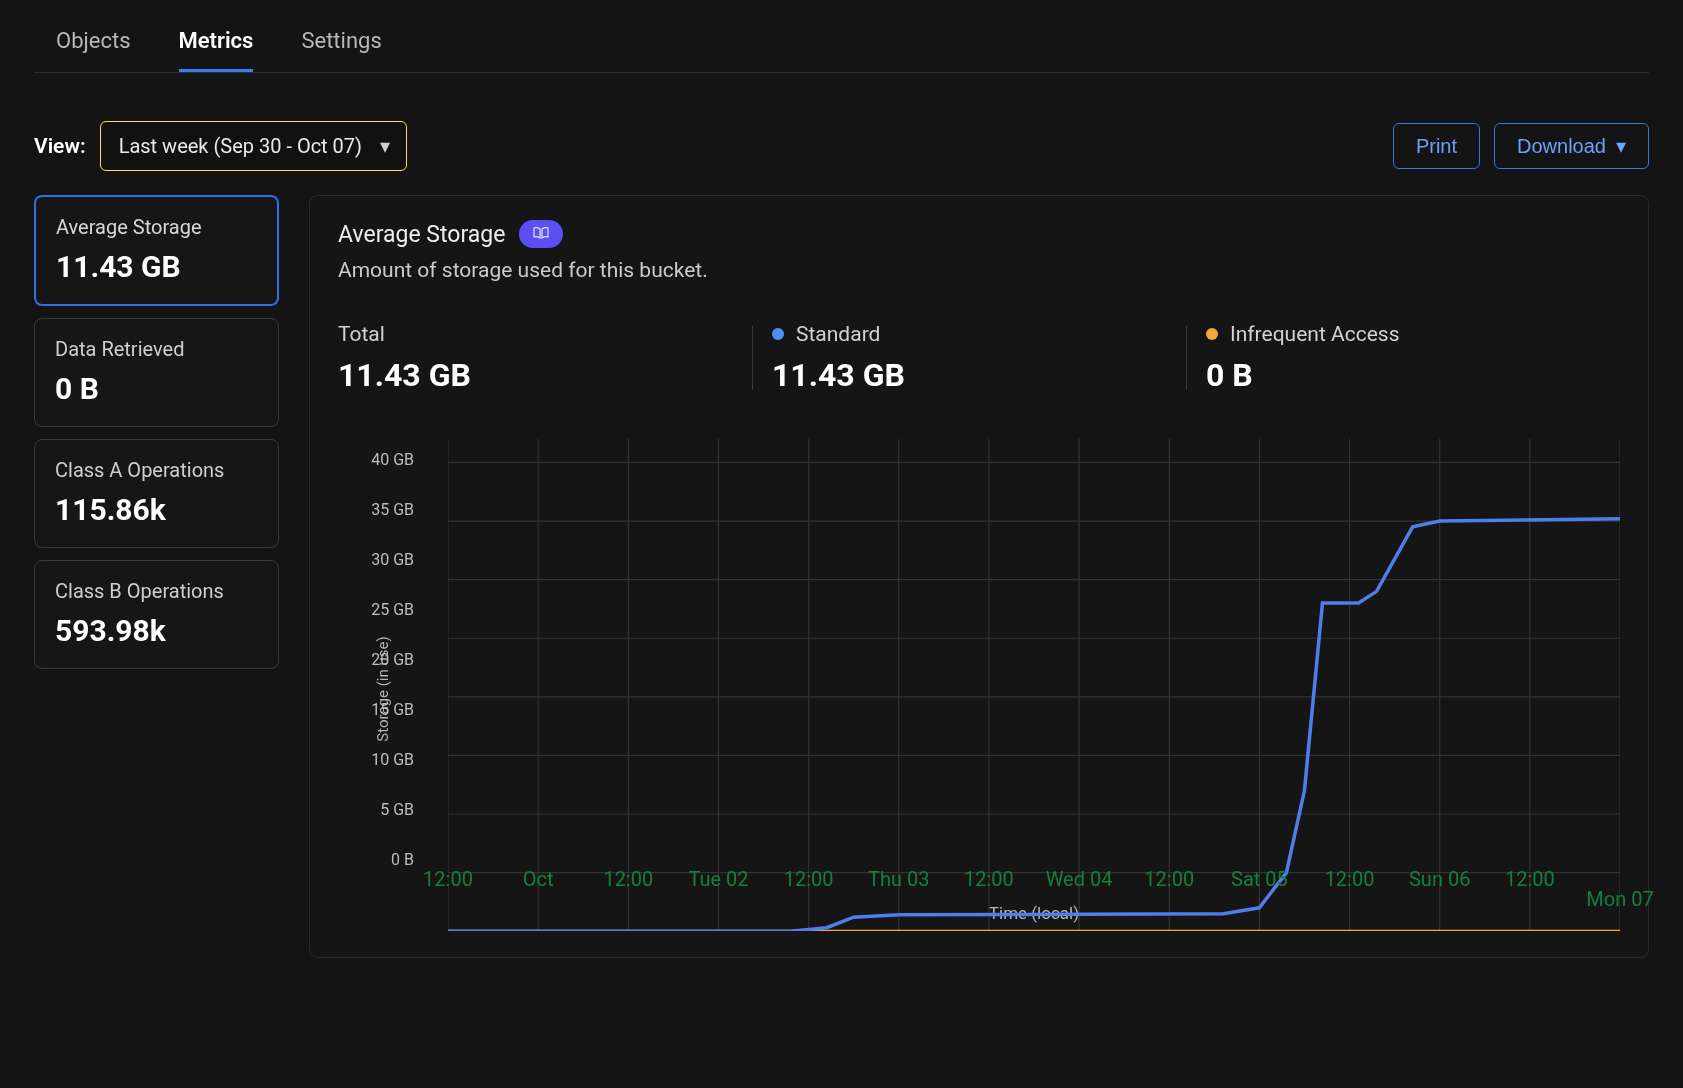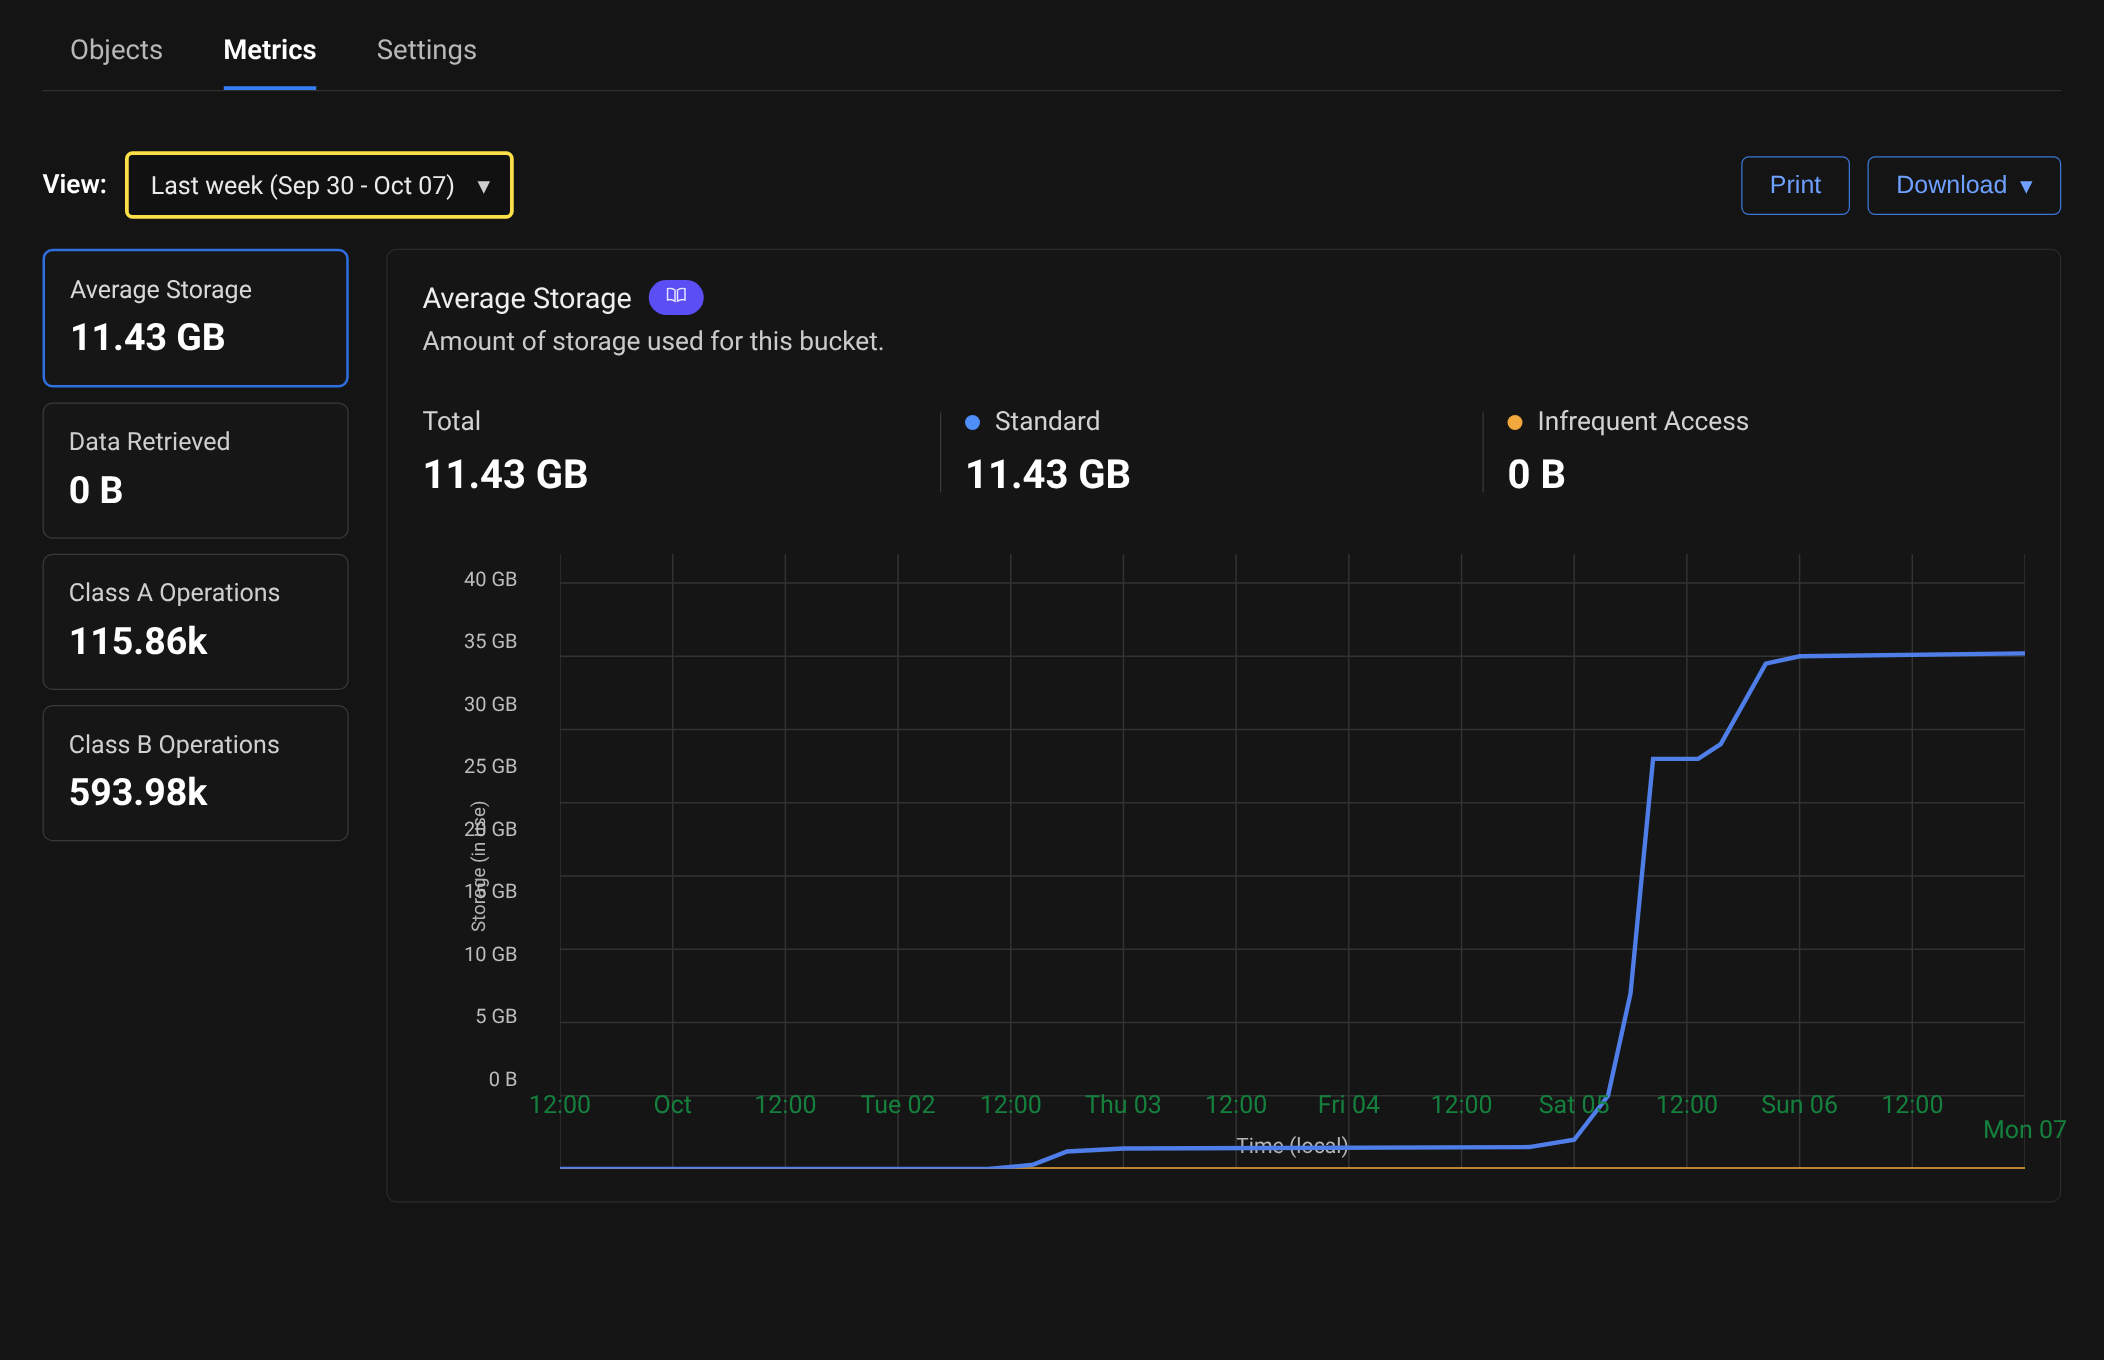--- a/index.html
+++ b/index.html
@@ -37,21 +37,21 @@
   .toolbar {
     display: flex;
     align-items: center;
     justify-content: space-between;
     padding: 48px 0 24px 0;
   }
   .view-group { display: flex; align-items: center; gap: 14px; }
   .view-label { color: #ffffff; font-weight: 600; font-size: 21px; }
   .view-select {
     background: #111;
-    border: 3px solid #fde047;
+    border: 1px solid #fde047;
     border-radius: 6px;
     color: #eaeaea;
     font-size: 20px;
     padding: 12px 44px 12px 18px;
     position: relative;
     cursor: pointer;
   }
   .view-select .caret {
     position: absolute;
     right: 16px;
@@ -343,21 +343,21 @@
         </div>
       </div>
       <div class="x-ticks" id="x-ticks">
           <div class="x-tick" style="left: 0%;">12:00</div>
           <div class="x-tick" style="left: 7.69231%;">Oct</div>
           <div class="x-tick" style="left: 15.3846%;">12:00</div>
           <div class="x-tick" style="left: 23.0769%;">Tue 02</div>
           <div class="x-tick" style="left: 30.7692%;">12:00</div>
           <div class="x-tick" style="left: 38.4615%;">Thu 03</div>
           <div class="x-tick" style="left: 46.1538%;">12:00</div>
-          <div class="x-tick" style="left: 53.8462%;">Fri 04</div>
+          <div class="x-tick" style="left: 53.8462%;">Wed 04</div>
           <div class="x-tick" style="left: 61.5385%;">12:00</div>
           <div class="x-tick" style="left: 69.2308%;">Sat 05</div>
           <div class="x-tick" style="left: 76.9231%;">12:00</div>
           <div class="x-tick" style="left: 84.6154%;">Sun 06</div>
           <div class="x-tick" style="left: 92.3077%;">12:00</div>
           <div class="x-tick" style="left: 100%; margin-top: 20px;">Mon 07</div>
         </div>
       <div class="x-axis-title">Time (local)</div>
     </div>
   </div>

